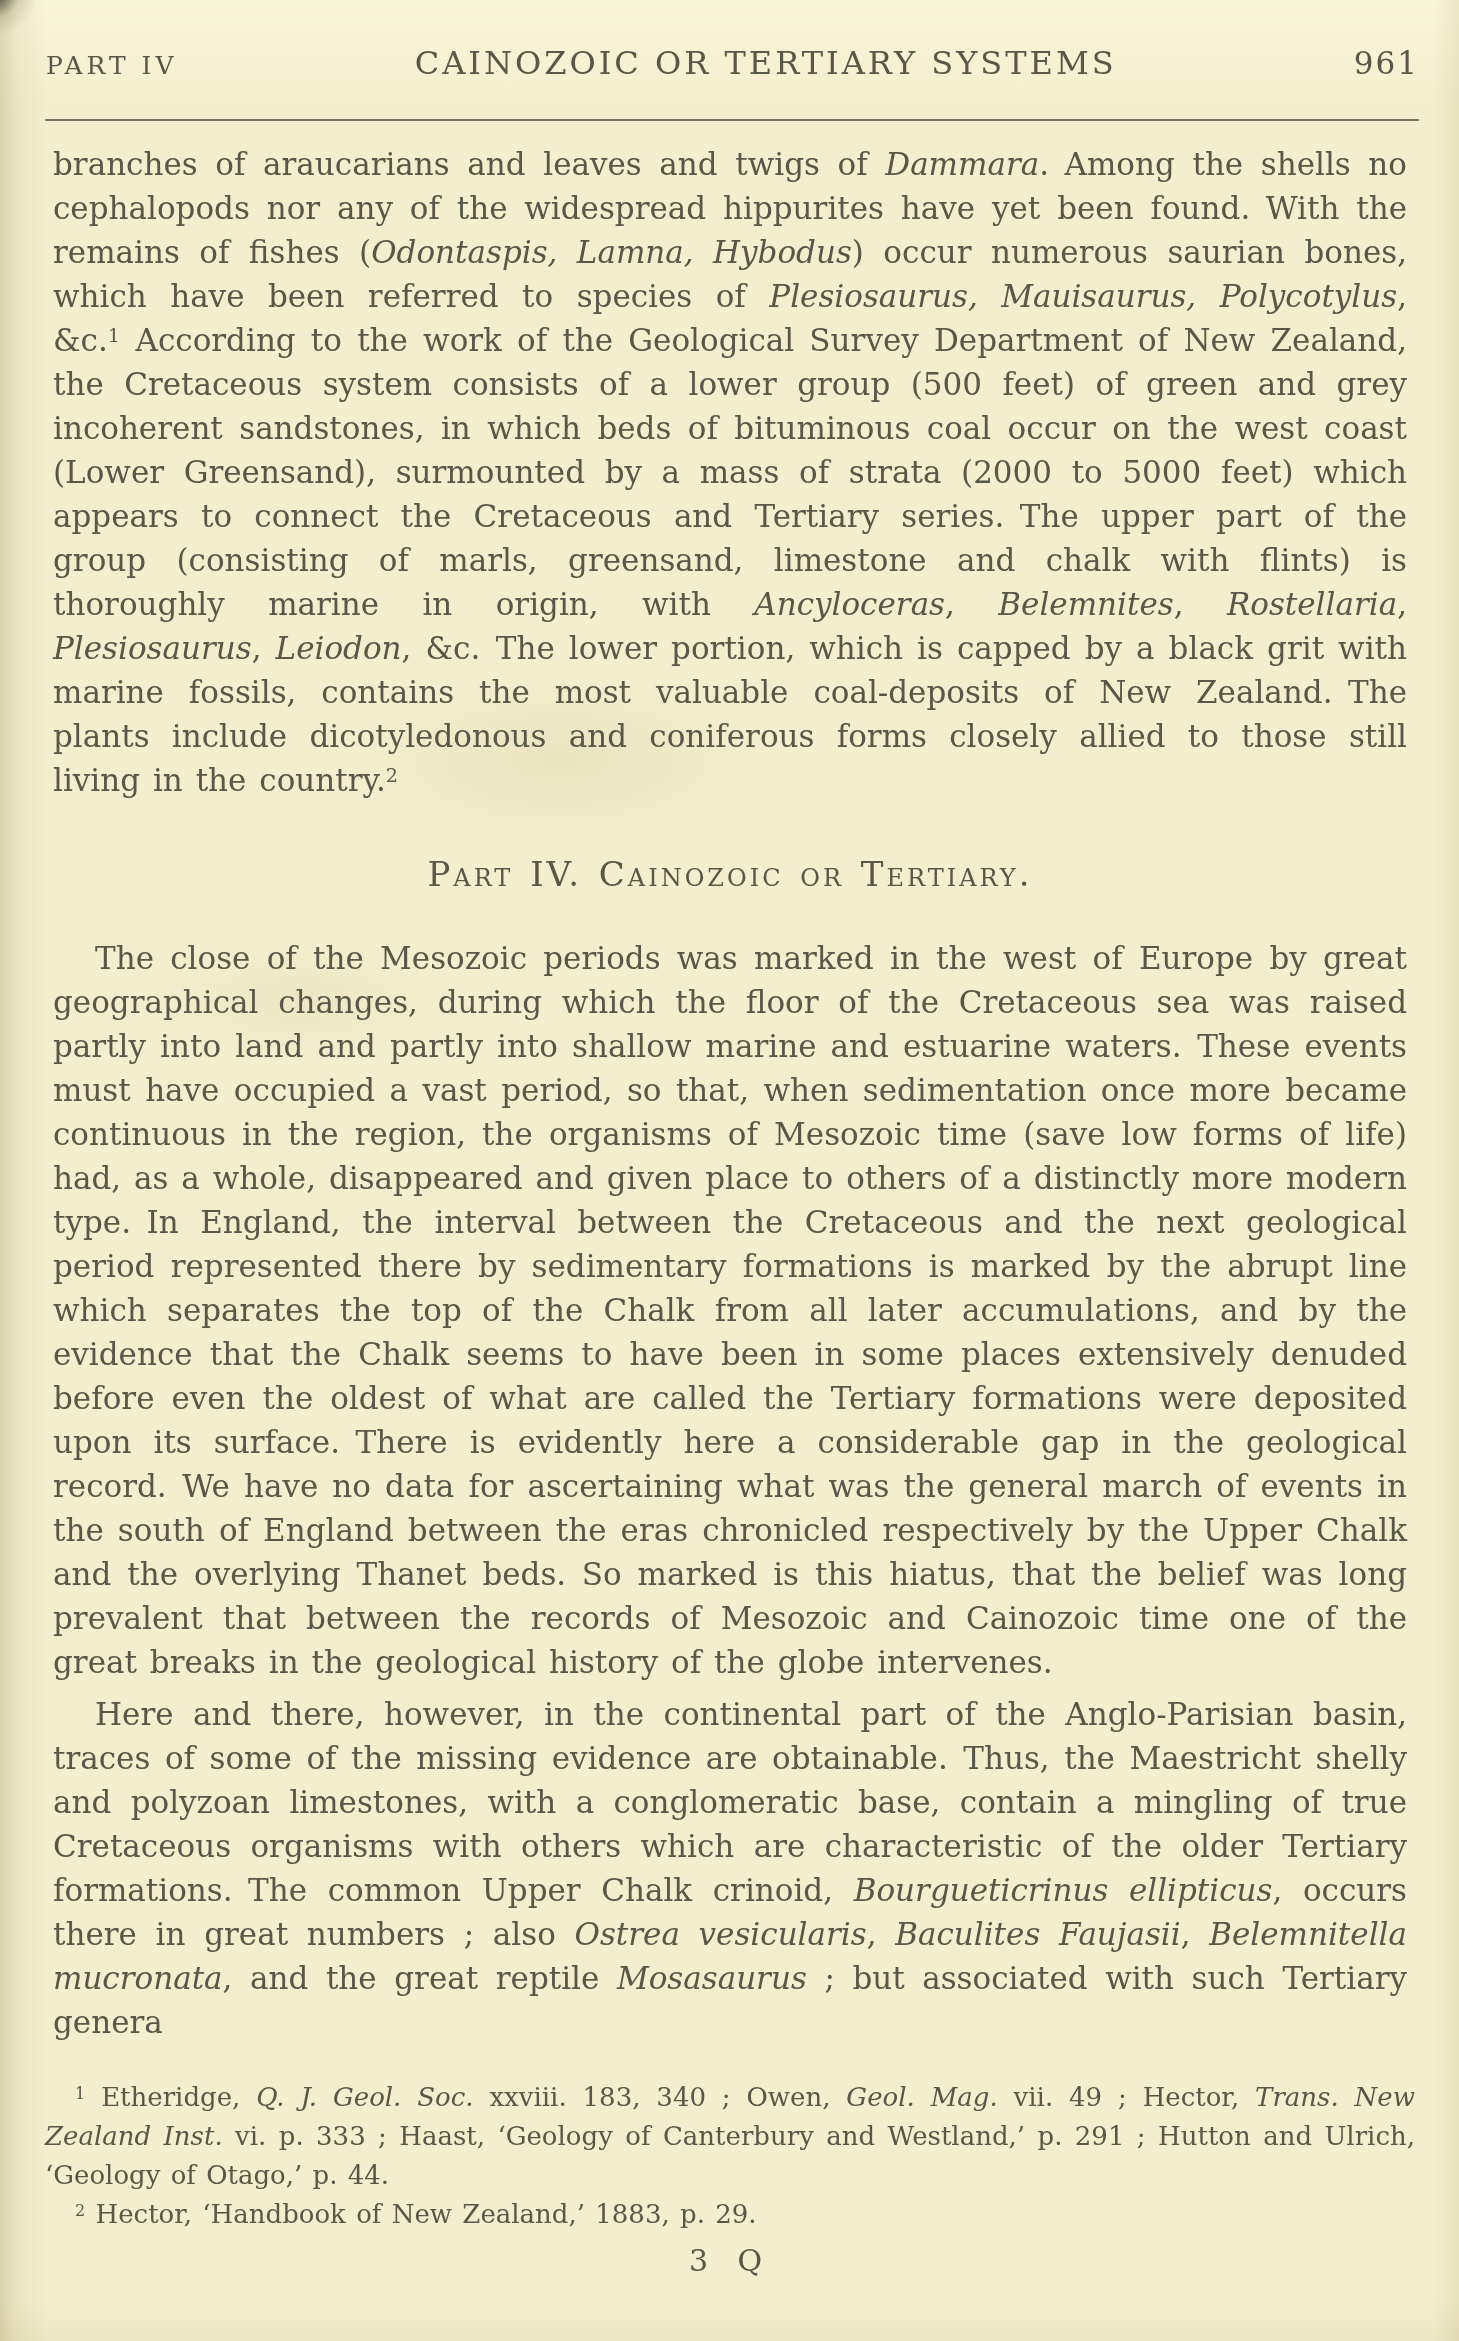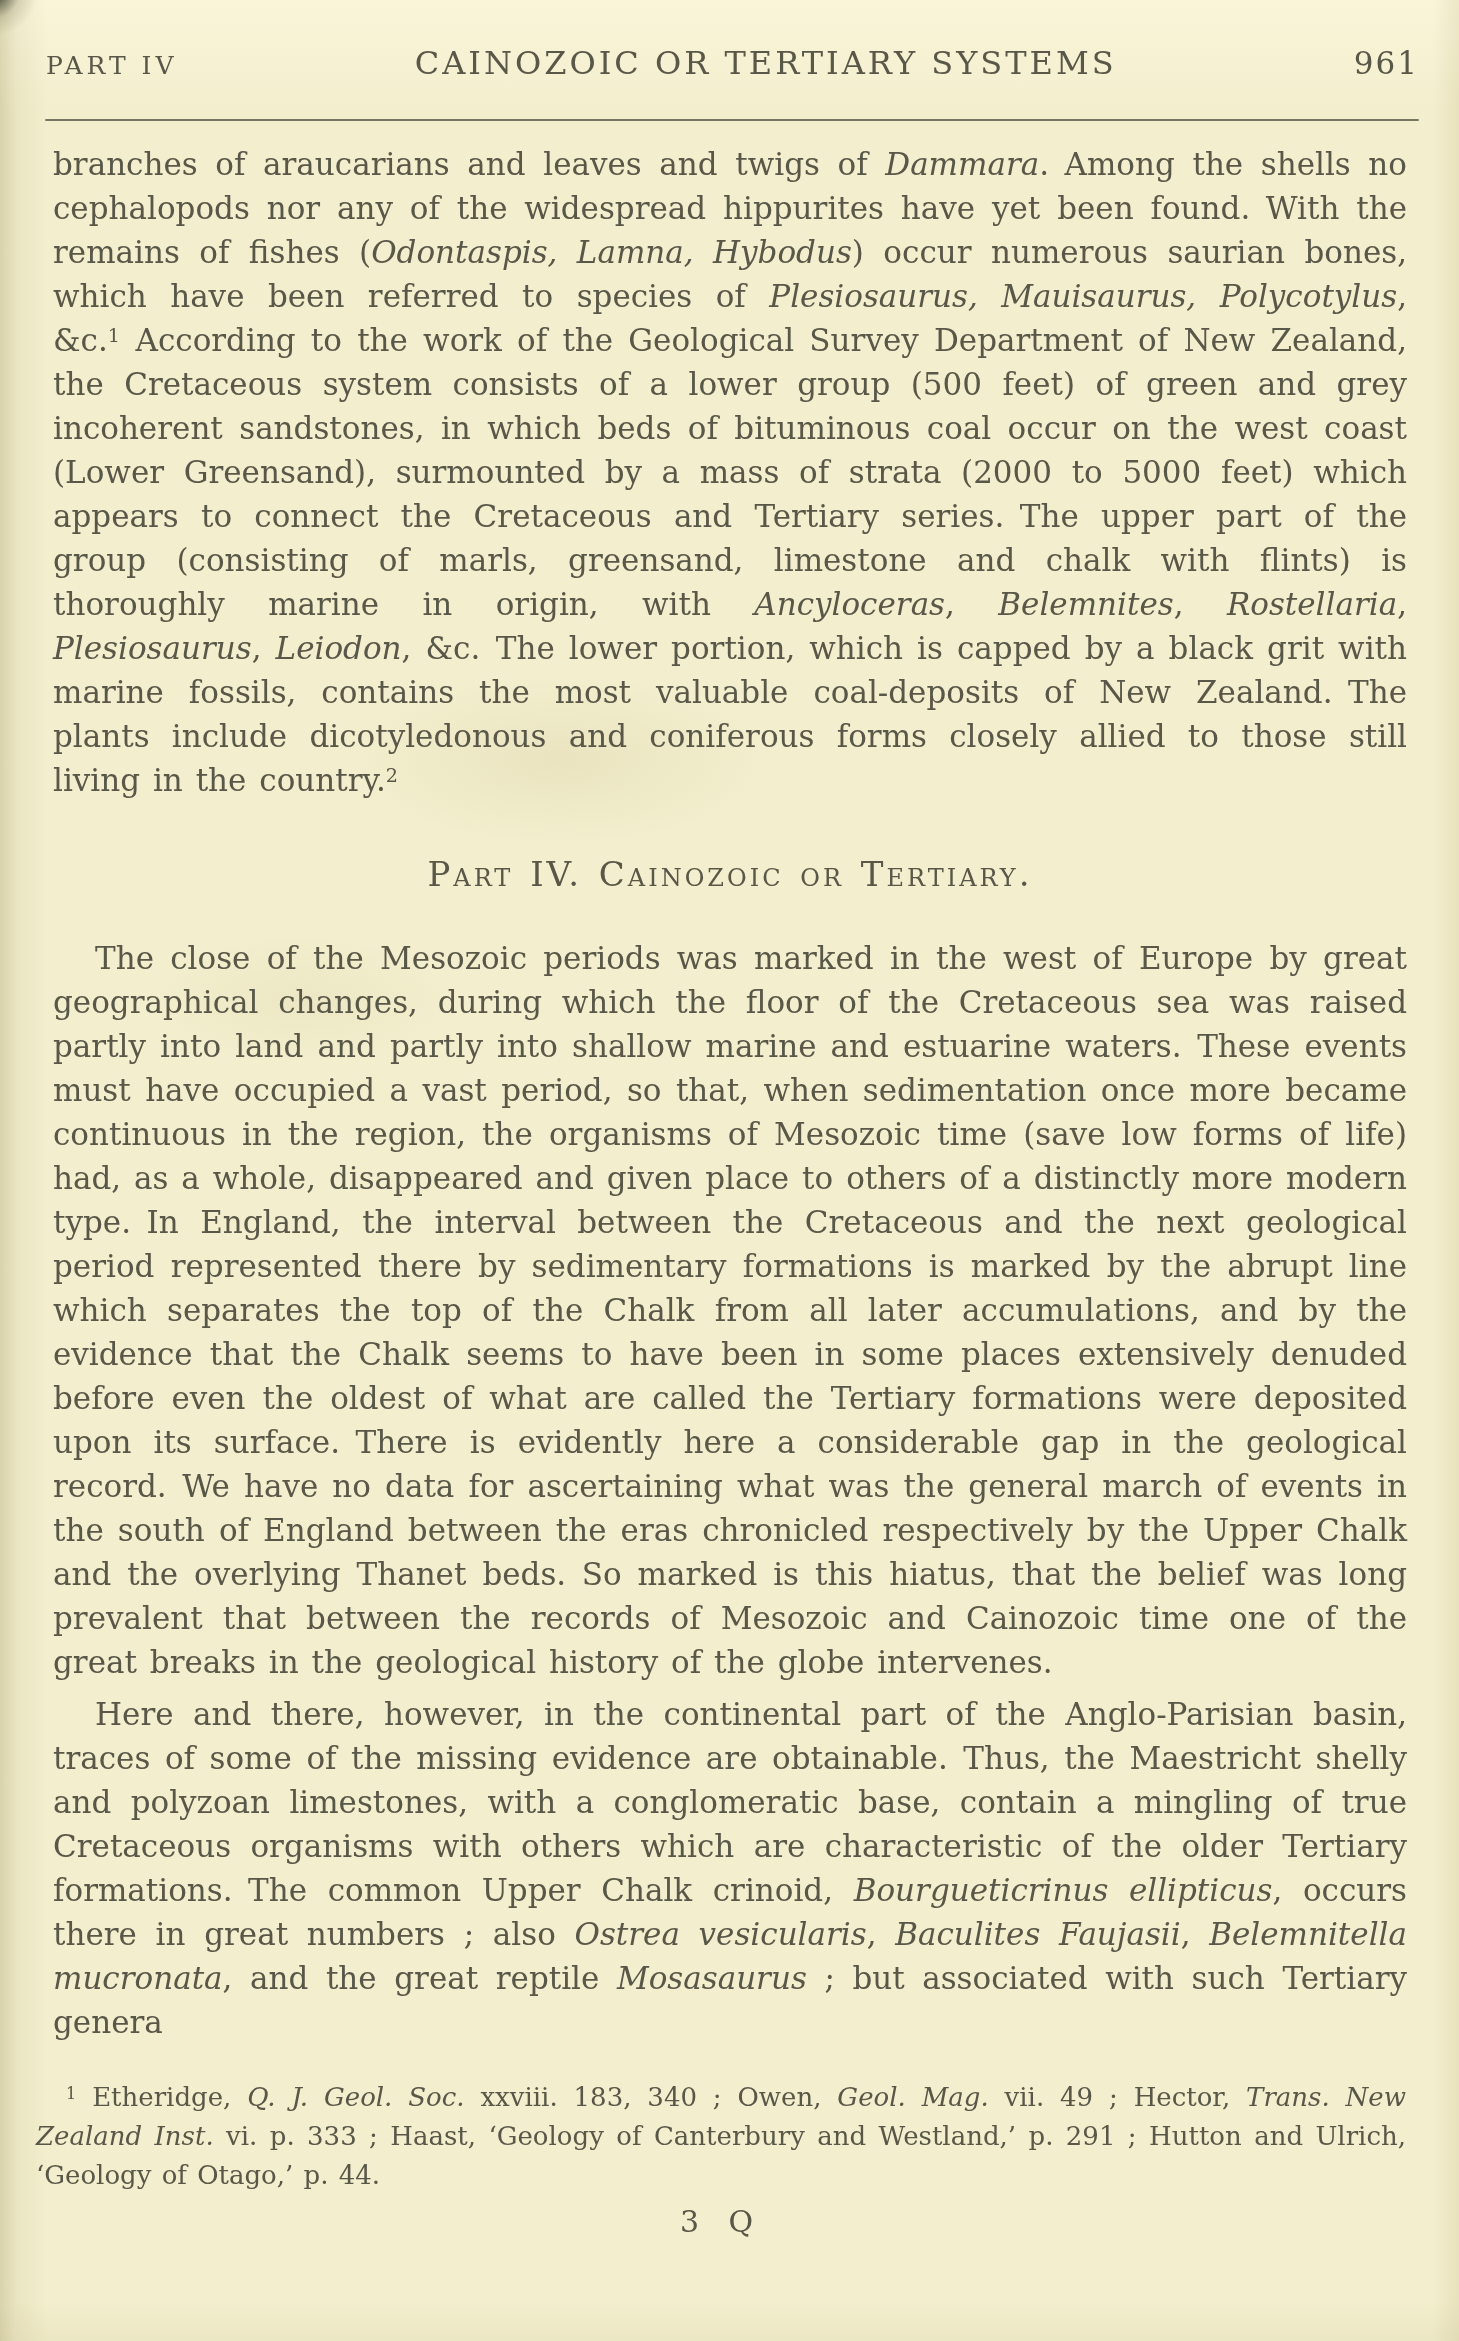--- a/index.html
+++ b/index.html
@@ -92,21 +92,21 @@
     font-size: 62%;
     line-height: 0;
     vertical-align: baseline;
     position: relative;
     top: -0.45em;
   }
 
   
   .footnotes {
     position: absolute;
-    top: 2078px; left: 36px;
+    top: 2078px; left: 45px;
     width: 1370px;
     font-size: 26px;
     line-height: 39px;
     text-align: justify;
     word-spacing: 2px;
   }
   .footnote { margin: 0; text-indent: 30px; }
 
   .signature {
     margin-top: 7px;
@@ -131,16 +131,17 @@
 
   <main class="body-text">
     <p class="para"><span>branches of araucarians and leaves and twigs of </span><span class="it">Dammara</span><span>. Among the shells no cephalopods nor any of the widespread hippurites have yet been found. With the remains of fishes (</span><span class="it">Odontaspis, Lamna, Hybodus</span><span>) occur numerous saurian bones, which have been referred to species of </span><span class="it">Plesiosaurus, Mauisaurus, Polycotylus</span><span>, &amp;c.</span><sup class="fnref">1</sup><span> According to the work of the Geological Survey Department of New Zealand, the Cretaceous system consists of a lower group (500 feet) of green and grey incoherent sandstones, in which beds of bituminous coal occur on the west coast (Lower Greensand), surmounted by a mass of strata (2000 to 5000 feet) which appears to connect the Cretaceous and Tertiary series. The upper part of the group (consisting of marls, greensand, limestone and chalk with flints) is thoroughly marine in origin, with </span><span class="it">Ancyloceras</span><span>, </span><span class="it">Belemnites</span><span>, </span><span class="it">Rostellaria</span><span>, </span><span class="it">Plesiosaurus</span><span>, </span><span class="it">Leiodon</span><span>, &amp;c. The lower portion, which is capped by a black grit with marine fossils, contains the most valuable coal-deposits of New Zealand. The plants include dicotyledonous and coniferous forms closely allied to those still living in the country.</span><sup class="fnref">2</sup></p>
     <h2 class="section-heading">Part IV. Cainozoic or Tertiary.</h2>
     <p class="para indent"><span>The close of the Mesozoic periods was marked in the west of Europe by great geographical changes, during which the floor of the Cretaceous sea was raised partly into land and partly into shallow marine and estuarine waters. These events must have occupied a vast period, so that, when sedimentation once more became continuous in the region, the organisms of Mesozoic time (save low forms of life) had, as a whole, disappeared and given place to others of a distinctly more modern type. In England, the interval between the Cretaceous and the next geological period represented there by sedimentary formations is marked by the abrupt line which separates the top of the Chalk from all later accumulations, and by the evidence that the Chalk seems to have been in some places extensively denuded before even the oldest of what are called the Tertiary formations were deposited upon its surface. There is evidently here a considerable gap in the geological record. We have no data for ascertaining what was the general march of events in the south of England between the eras chronicled respectively by the Upper Chalk and the overlying Thanet beds. So marked is this hiatus, that the belief was long prevalent that between the records of Mesozoic and Cainozoic time one of the great breaks in the geological history of the globe intervenes.</span></p>
     <p class="para indent"><span>Here and there, however, in the continental part of the Anglo-Parisian basin, traces of some of the missing evidence are obtainable. Thus, the Maestricht shelly and polyzoan limestones, with a conglomeratic base, contain a mingling of true Cretaceous organisms with others which are characteristic of the older Tertiary formations. The common Upper Chalk crinoid, </span><span class="it">Bourgueticrinus ellipticus</span><span>, occurs there in great numbers ; also </span><span class="it">Ostrea vesicularis</span><span>, </span><span class="it">Baculites Faujasii</span><span>, </span><span class="it">Belemnitella mucronata</span><span>, and the great reptile </span><span class="it">Mosasaurus</span><span> ; but associated with such Tertiary genera</span></p>
   </main>
 
   <footer class="footnotes">
     <p class="footnote"><sup class="fnref">1</sup><span> Etheridge, </span><span class="it">Q. J. Geol. Soc.</span><span> xxviii. 183, 340 ; Owen, </span><span class="it">Geol. Mag.</span><span> vii. 49 ; Hector, </span><span class="it">Trans. New Zealand Inst.</span><span> vi. p. 333 ; Haast, ‘Geology of Canterbury and Westland,’ p. 291 ; Hutton and Ulrich, ‘Geology of Otago,’ p. 44.</span></p>
+    <p class="footnote"><sup class="fnref">2</sup><span> Hector, ‘Handbook of New Zealand,’ 1883, p. 29.</span></p>
     <div class="signature">3 Q</div>
   </footer>
 
 </div>
 
 </body></html>

